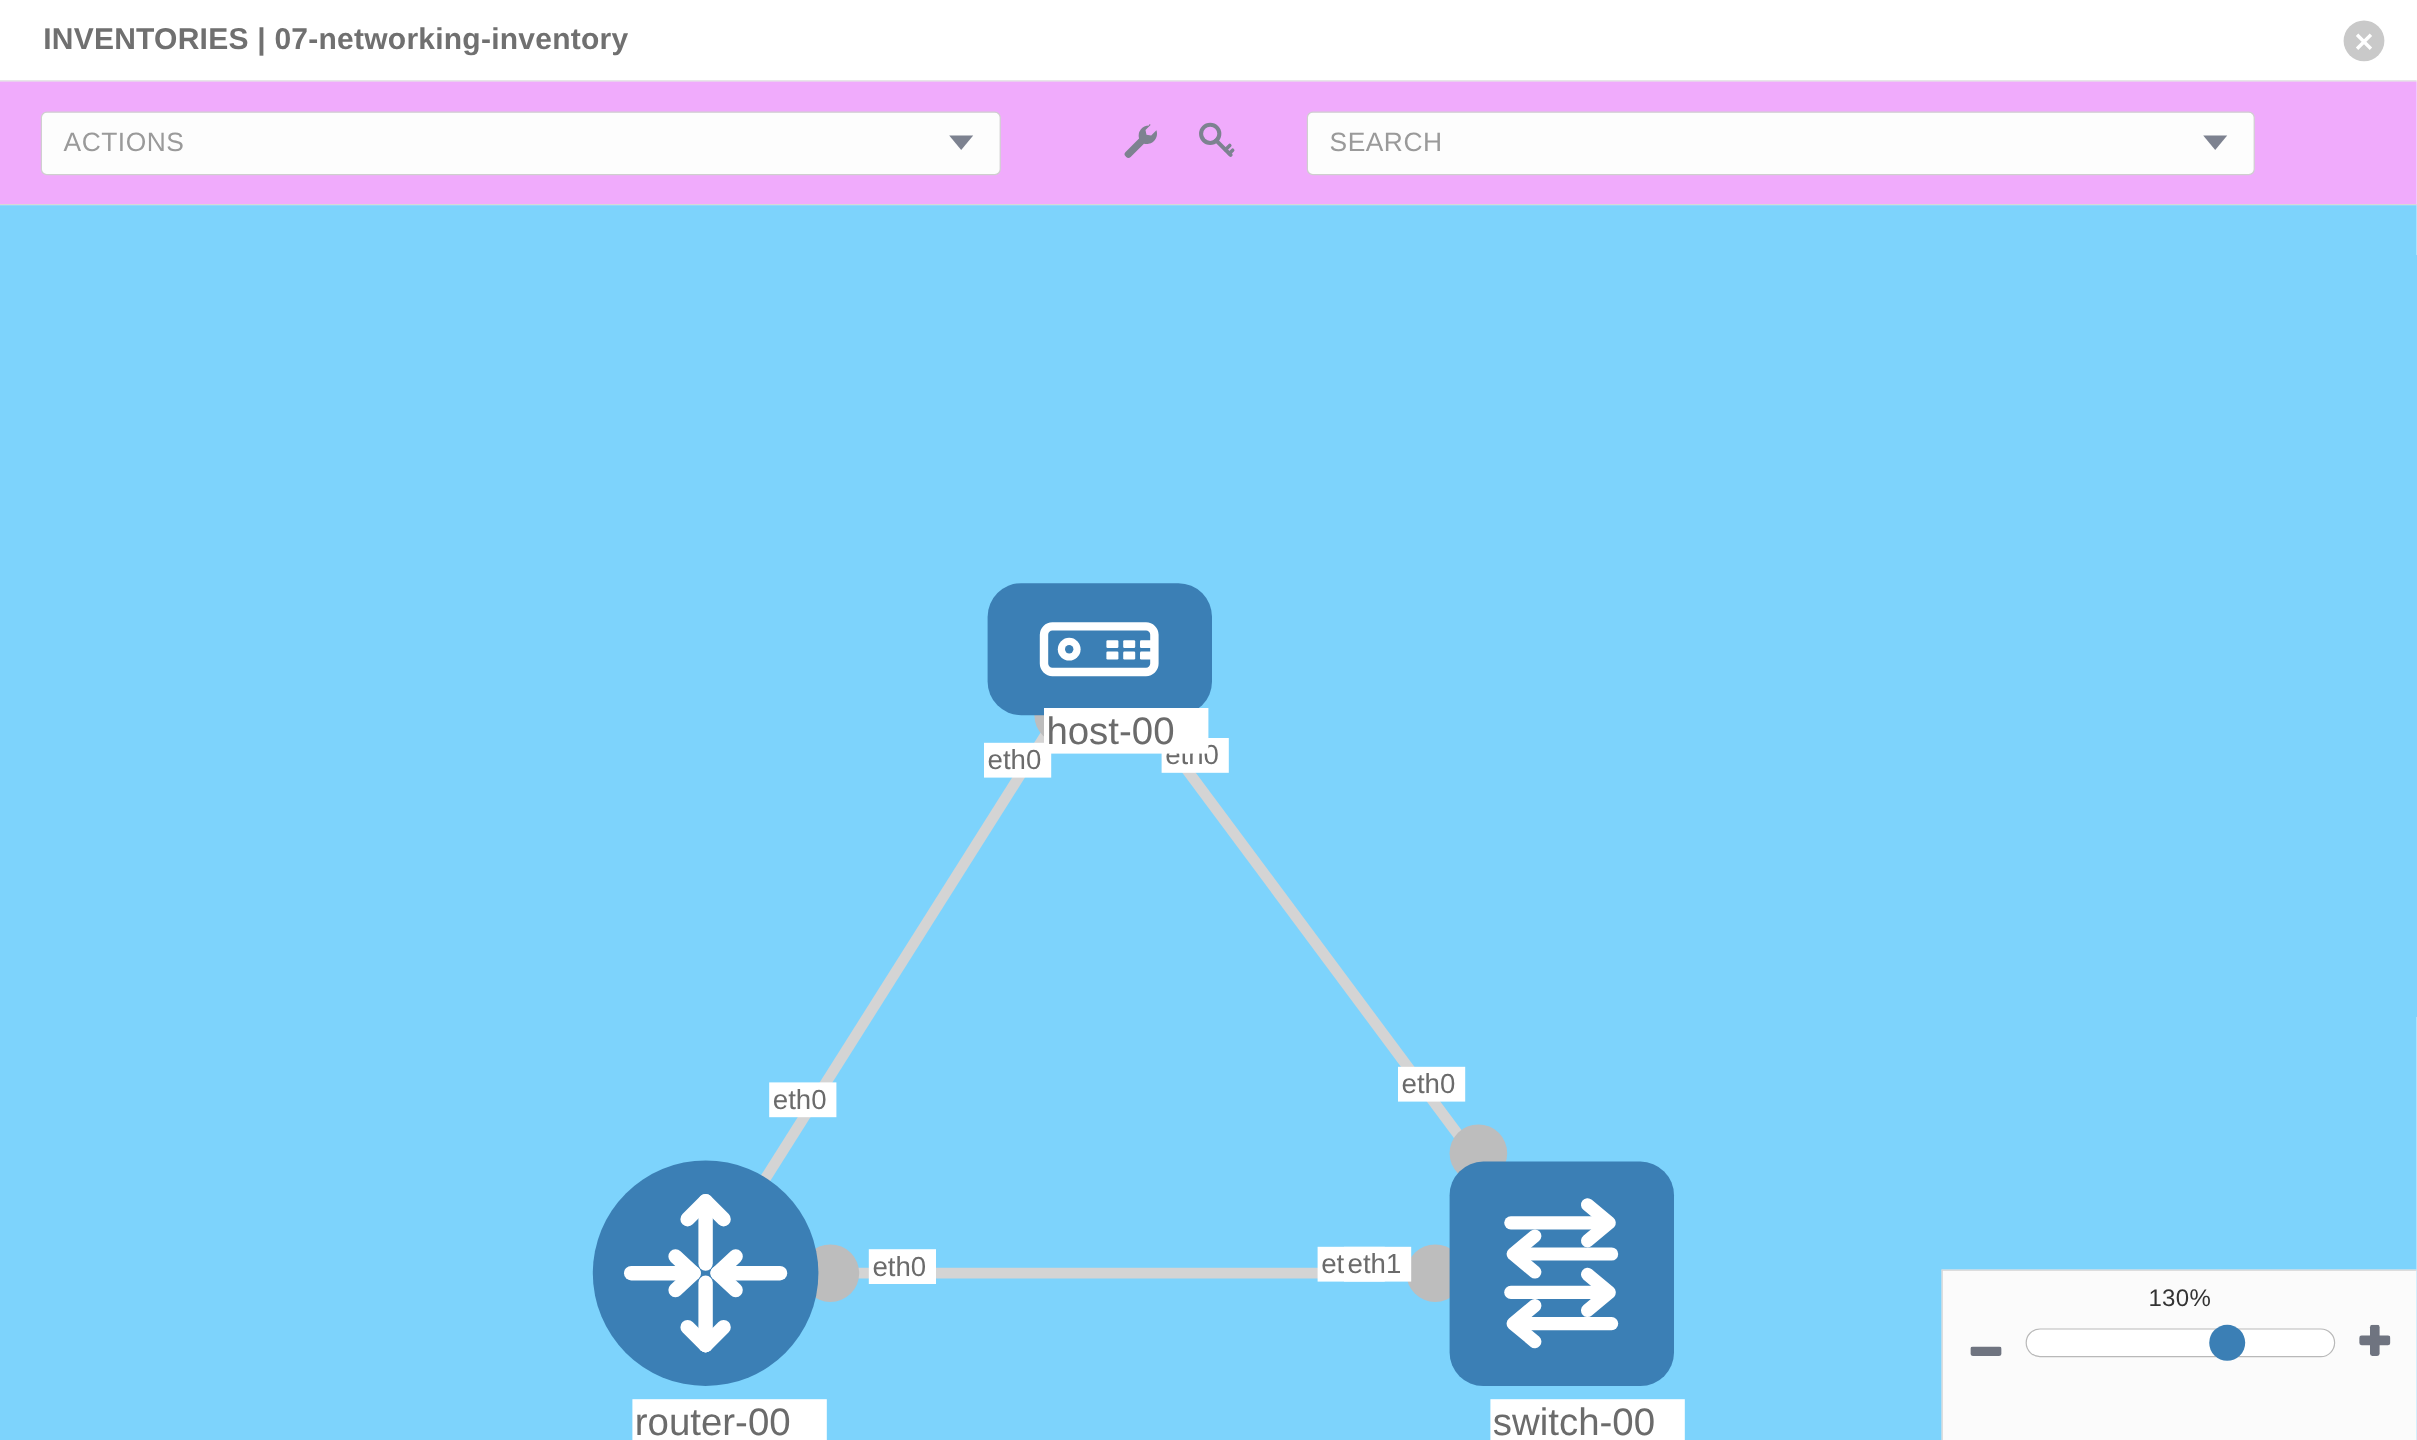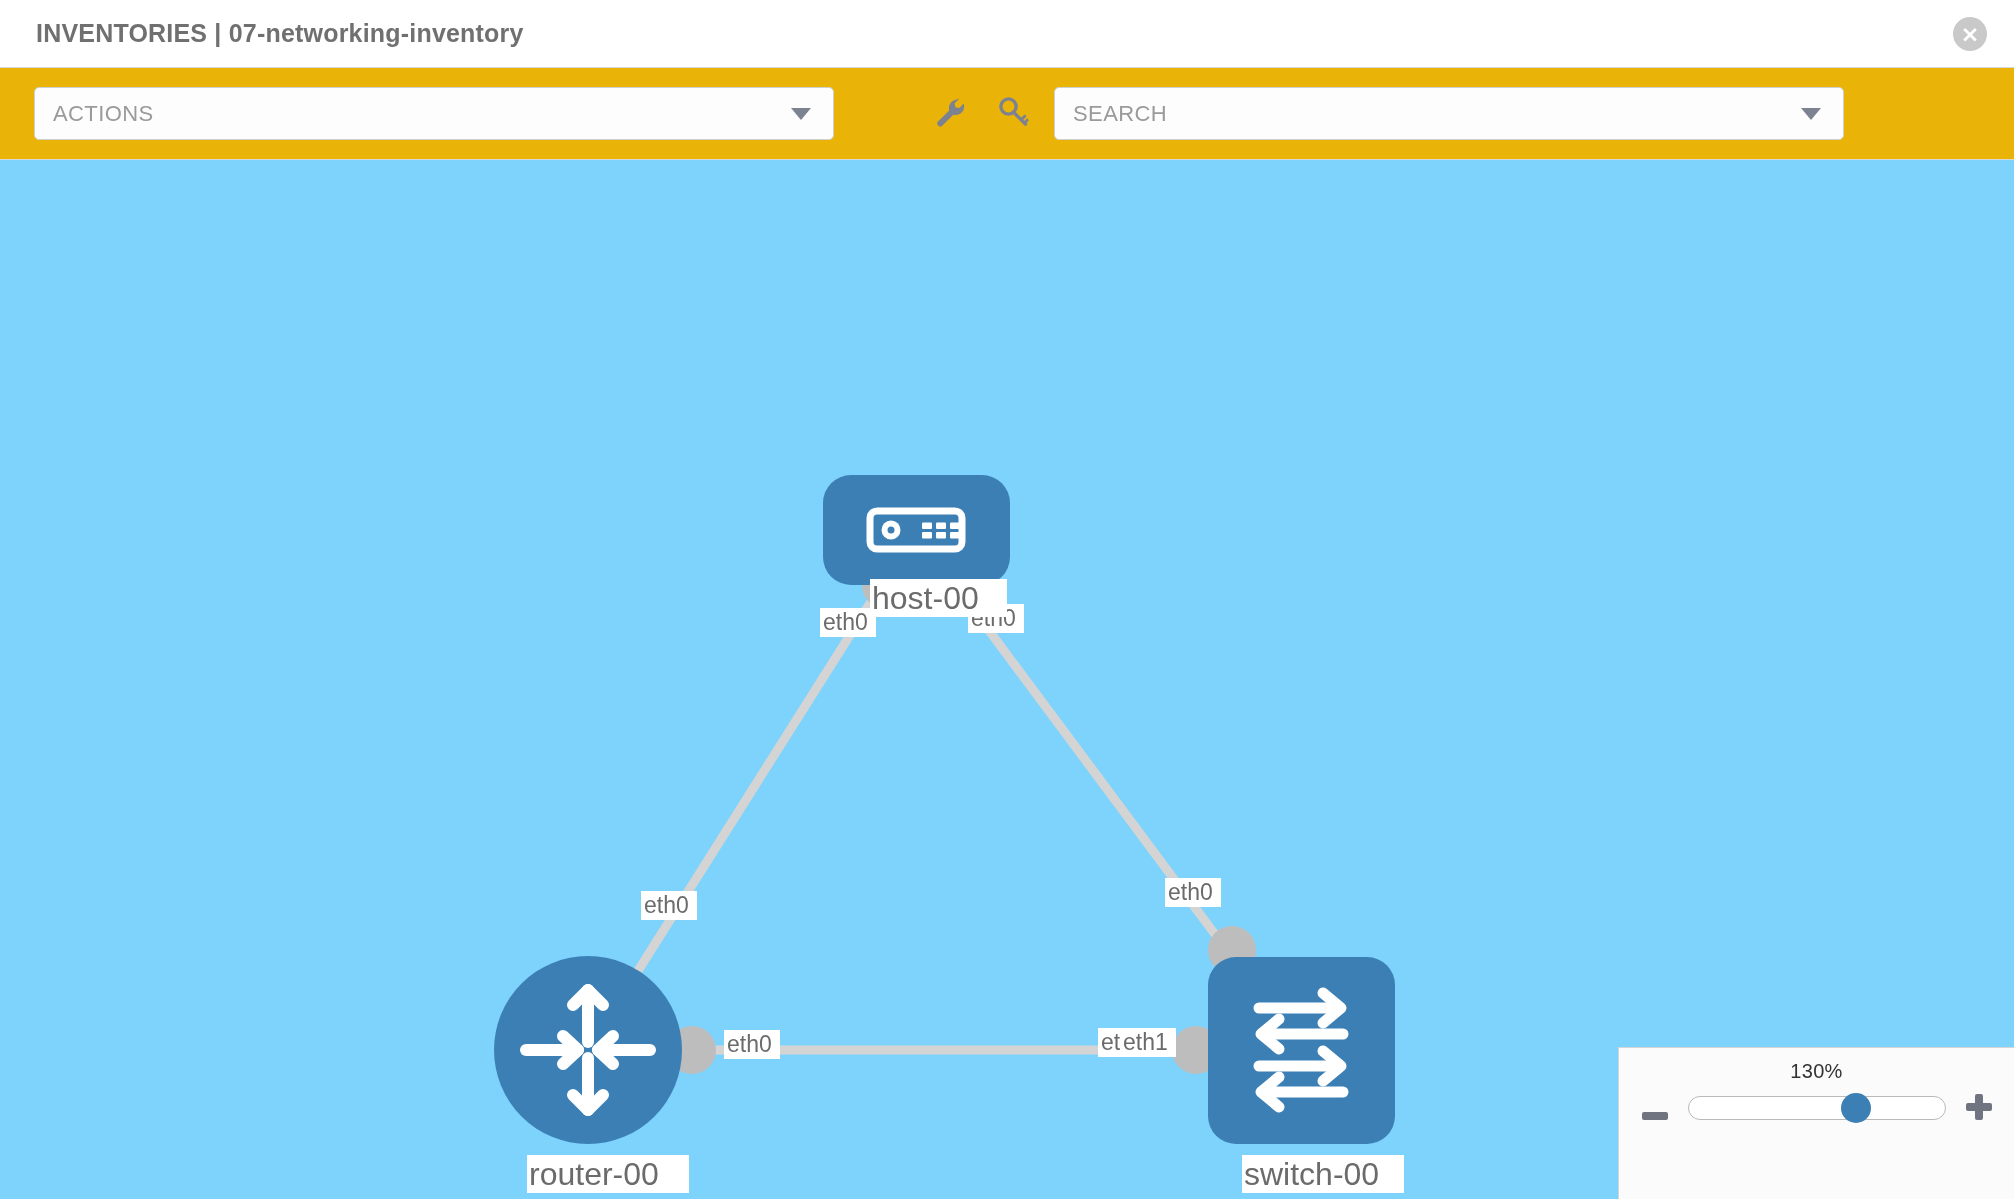--- a/index.html
+++ b/index.html
@@ -41,22 +41,22 @@
     display: flex;
     align-items: center;
     justify-content: center;
     cursor: pointer;
   }
   .close-btn svg { display: block; }
 
   
   .toolbar {
     position: relative;
-    height: 92px;
-    background: #eab308;
+    height: 103px;
+    background: #f0abfc;
     border-bottom: 1px solid #d7d7d7;
     display: flex;
     align-items: center;
   }
   .actions-select {
     margin-left: 34px;
     width: 800px;
     height: 53px;
     background: #fdfdfd;
     border: 1px solid #cfcfcf;
@@ -82,21 +82,21 @@
   }
   .tool-icons {
     display: flex;
     align-items: center;
     gap: 30px;
     margin-left: 98px;
   }
   .tool-icon { cursor: pointer; display: block; }
 
   .search-box {
-    margin-left: 24px;
+    margin-left: 59px;
     width: 790px;
     height: 53px;
     background: #fdfdfd;
     border: 1px solid #cfcfcf;
     border-radius: 5px;
     display: flex;
     align-items: center;
     padding: 0 18px;
     position: relative;
     cursor: text;

